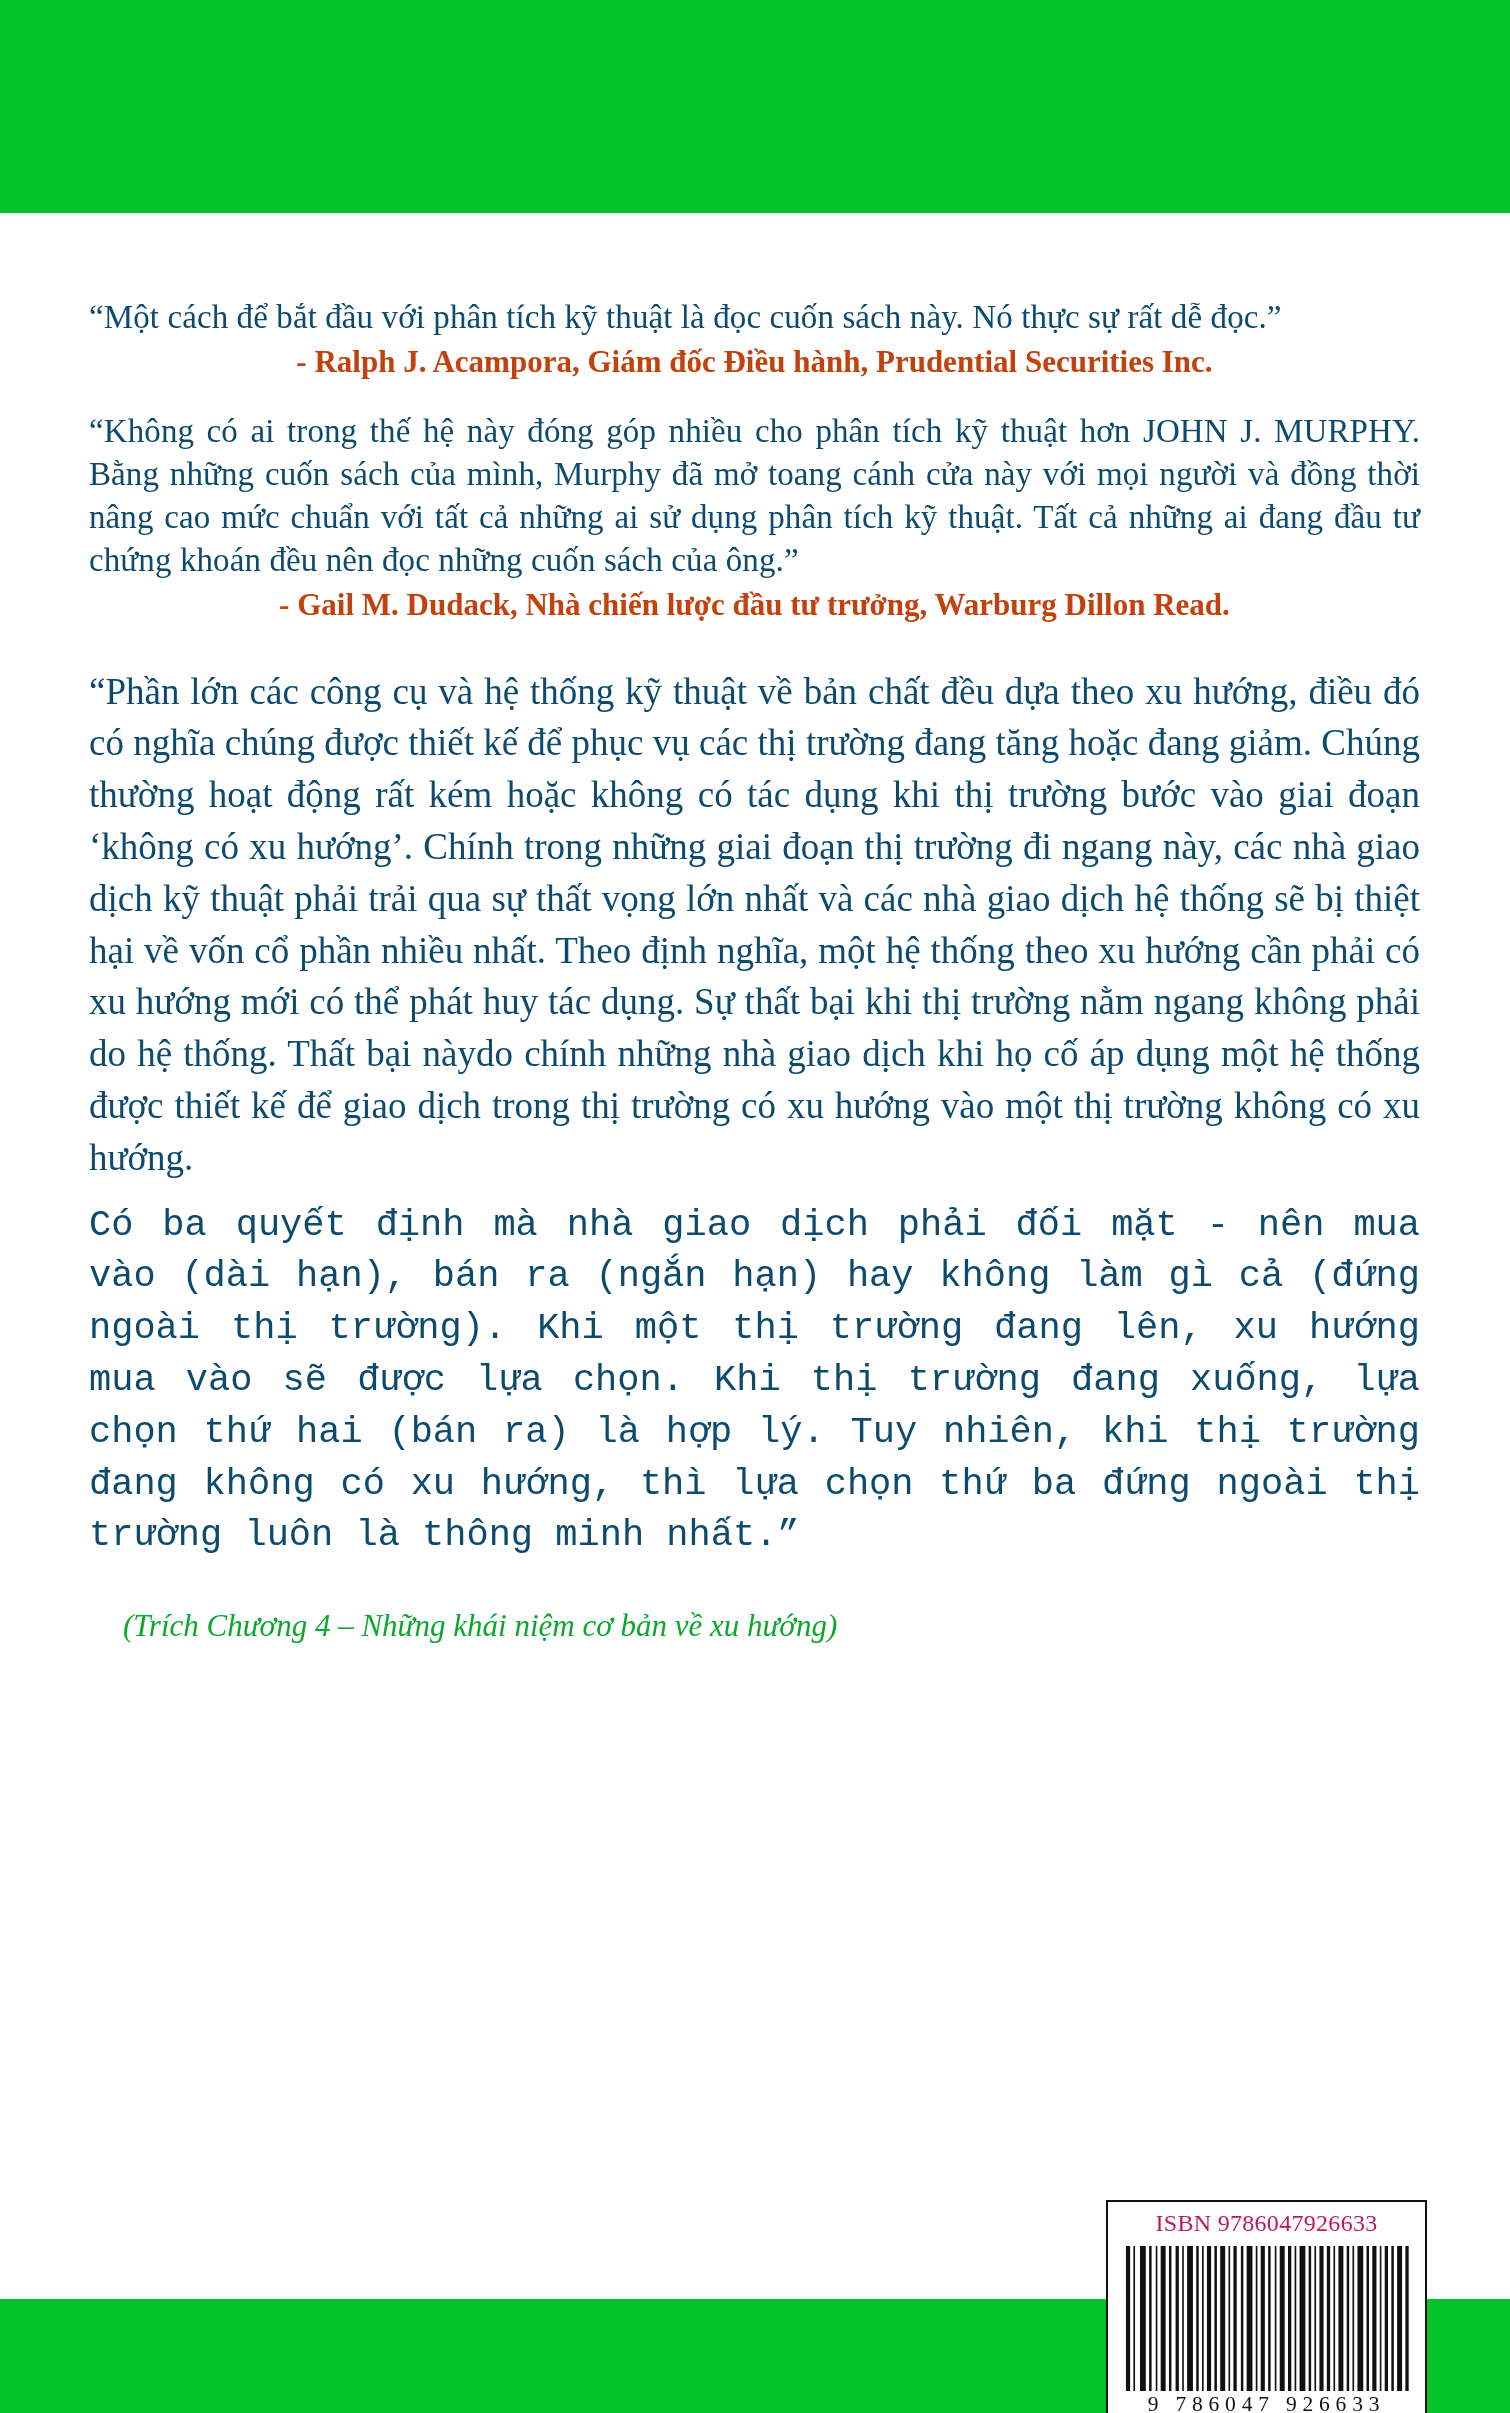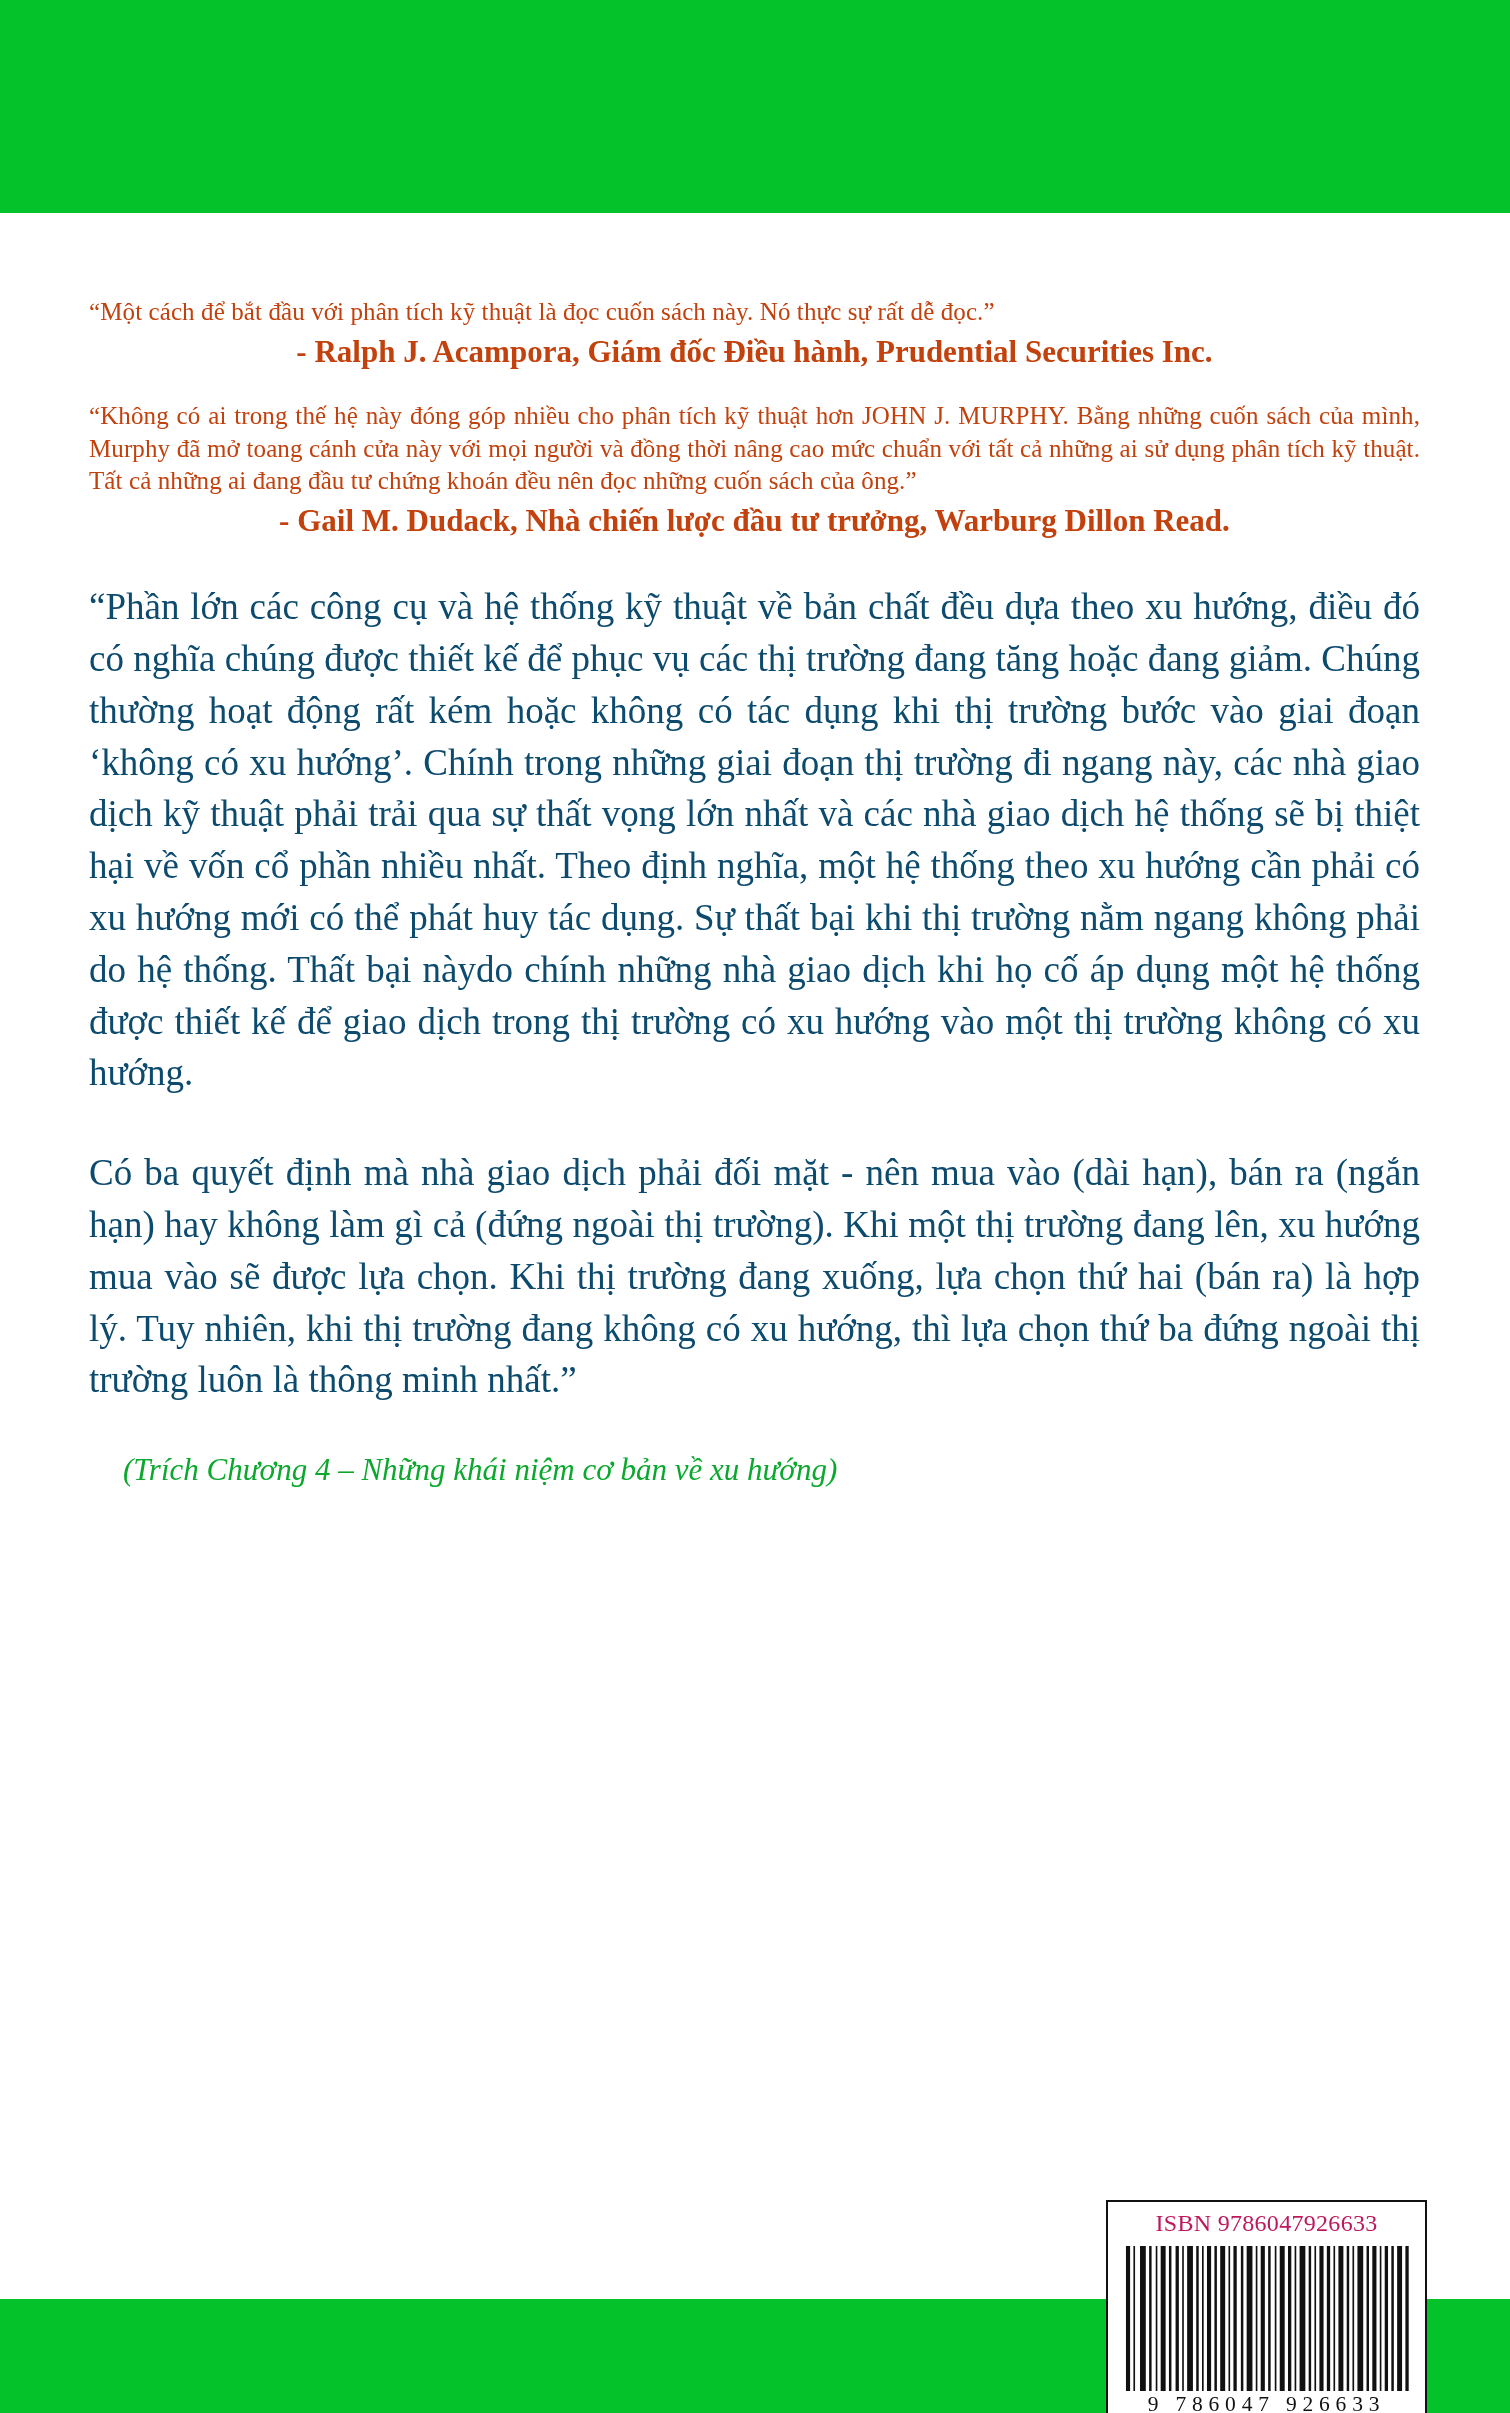--- a/index.html
+++ b/index.html
@@ -39,22 +39,22 @@
     left: 89px;
     top: 83px;
     width: 1331px;
   }
 
   
   .quote-block {
     margin-bottom: 28px;
   }
   .quote-text {
-    color: #c2410c;
-    font-size: 25px;
+    color: #0c4a6e;
+    font-size: 33px;
     line-height: 1.30;
     text-align: justify;
     text-justify: inter-word;
     letter-spacing: 0.1px;
   }
   .quote-attrib {
     color: #c2410c;
     font-size: 31px;
     font-weight: bold;
     line-height: 1.30;
@@ -66,21 +66,22 @@
     margin-top: 40px;
   }
   .body-text {
     color: #0c4a6e;
     font-size: 37px;
     line-height: 1.40;
     text-align: justify;
     text-justify: inter-word;
   }
   .body-text + .body-text {
-    margin-top: 48px;
+    margin-top: 16px;
+    font-family: Liberation Mono, monospace;
   }
 
   .source-note {
     margin-top: 46px;
     color: #0aa82c;
     font-size: 31px;
     font-style: italic;
     margin-left: 34px;
   }
 

